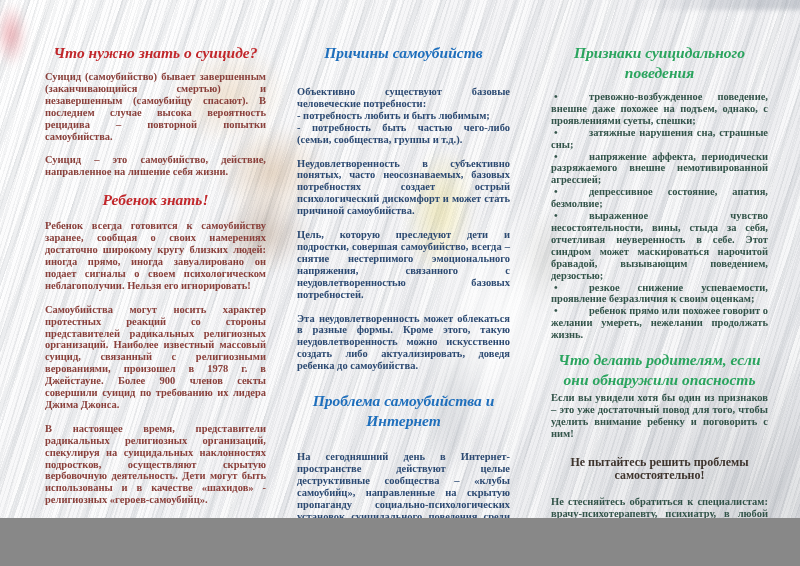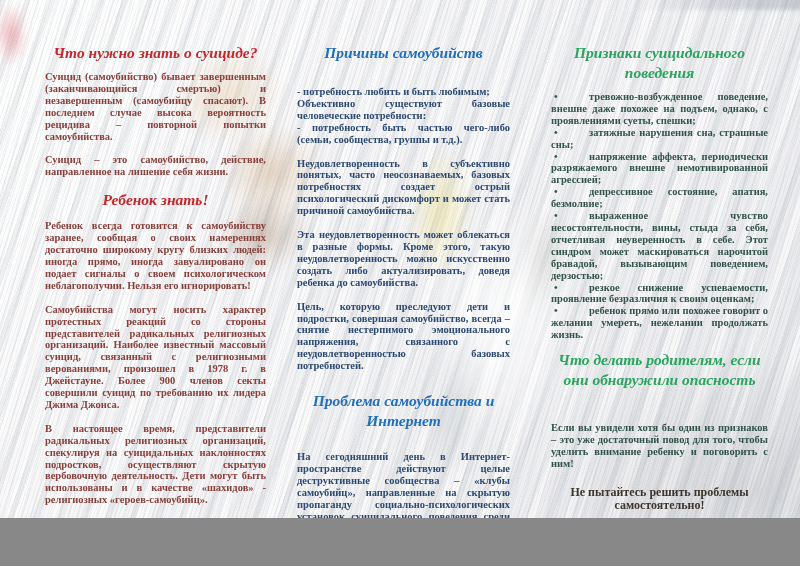--- a/index.html
+++ b/index.html
@@ -62,21 +62,21 @@
   .blue-h{color:var(--blue_heading,#1f6fbc);}
   .blue-b{color:var(--blue_body,#2c4a72);}
   .green-h{color:var(--green_heading,#2aa45e);}
   .green-b{color:var(--green_body,#33544a);}
 
   .col-left .h1{margin:0 0 8px;}
   .col-left .h2{margin:0 0 10px;}
   .col-mid .h1{margin:0 0 23px;}
   .col-mid .h2{margin:19px 0 20px;}
   .col-right .h1{margin:0 0 8px;}
-  .col-right .h2{margin:9px 0 32px;}
+  .col-right .h2{margin:9px 0 2px;}
 
   .bullet-item{
     position:relative;font-size:10.5px;line-height:11.9px;font-weight:bold;
     text-align:justify;text-indent:38px;margin:0;
   }
   .bullet-item .dot{position:absolute;left:3px;top:0;text-indent:0;}
   .warning{
     color:var(--warning_text,#3e342d);font-size:12px;line-height:13.5px;
     font-weight:bold;text-align:center;margin:16px 6px 13px;
   }
@@ -100,27 +100,27 @@
       <p class="para red-b">Суицид – это самоубийство, действие, направленное на лишение себя жизни.</p>
       <h2 class="heading red-h h2">Ребенок знать!</h2>
       <p class="para red-b">Ребенок всегда готовится к самоубийству заранее, сообщая о своих намерениях достаточно широкому кругу близких людей: иногда прямо, иногда завуалировано он подает сигналы о своем психологическом неблагополучии. Нельзя его игнорировать!</p>
       <p class="para red-b">Самоубийства могут носить характер протестных реакций со стороны представителей радикальных религиозных организаций. Наиболее известный массовый суицид, связанный с религиозными верованиями, произошел в 1978 г. в Джейстауне. Более 900 членов секты совершили суицид по требованию их лидера Джима Джонса.</p>
       <p class="para red-b">В настоящее время, представители радикальных религиозных организаций, спекулируя на суицидальных наклонностях подростков, осуществляют скрытую вербовочную деятельность. Дети могут быть использованы и в качестве «шахидов» - религиозных «героев-самоубийц».</p>
     </section>
 
     <section class="col col-mid">
       <h2 class="heading blue-h h1">Причины самоубийств</h2>
       <div class="pgroup">
+        <p class="para blue-b tight">Объективно существуют базовые человеческие потребности:</p>
         <p class="para blue-b tight">- потребность любить и быть любимым;</p>
-        <p class="para blue-b tight">Объективно существуют базовые человеческие потребности:</p>
         <p class="para blue-b tight">- потребность быть частью чего-либо (семьи, сообщества, группы и т.д.).</p>
       </div>
       <p class="para blue-b">Неудовлетворенность в субъективно понятых, часто неосознаваемых, базовых потребностях создает острый психологический дискомфорт и может стать причиной самоубийства.</p>
+      <p class="para blue-b">Цель, которую преследуют дети и подростки, совершая самоубийство, всегда – снятие нестерпимого эмоционального напряжения, связанного с неудовлетворенностью базовых потребностей.</p>
       <p class="para blue-b">Эта неудовлетворенность может облекаться в разные формы. Кроме этого, такую неудовлетворенность можно искусственно создать либо актуализировать, доведя ребенка до самоубийства.</p>
-      <p class="para blue-b">Цель, которую преследуют дети и подростки, совершая самоубийство, всегда – снятие нестерпимого эмоционального напряжения, связанного с неудовлетворенностью базовых потребностей.</p>
       <h2 class="heading blue-h h2">Проблема самоубийства и Интернет</h2>
       <p class="para blue-b">На сегодняшний день в Интернет-пространстве действуют целые деструктивные сообщества – «клубы самоубийц», направленные на скрытую пропаганду социально-психологических установок суицидального поведения среди подростков. В данных сообществах представлена информация от обсуждения причин и способов самоубийства до фотографий собственных шрамов и порезов.</p>
     </section>
 
     <section class="col col-right">
       <h2 class="heading green-h h1">Признаки суицидального поведения</h2>
       <div>
         <div class="bullet-item green-b"><span class="dot">•</span><span>тревожно-возбужденное поведение, внешне даже похожее на подъем, однако, с проявлениями суеты, спешки;</span></div>
         <div class="bullet-item green-b"><span class="dot">•</span><span>затяжные нарушения сна, страшные сны;</span></div>
         <div class="bullet-item green-b"><span class="dot">•</span><span>напряжение аффекта, периодически разряжаемого внешне немотивированной агрессией;</span></div>

